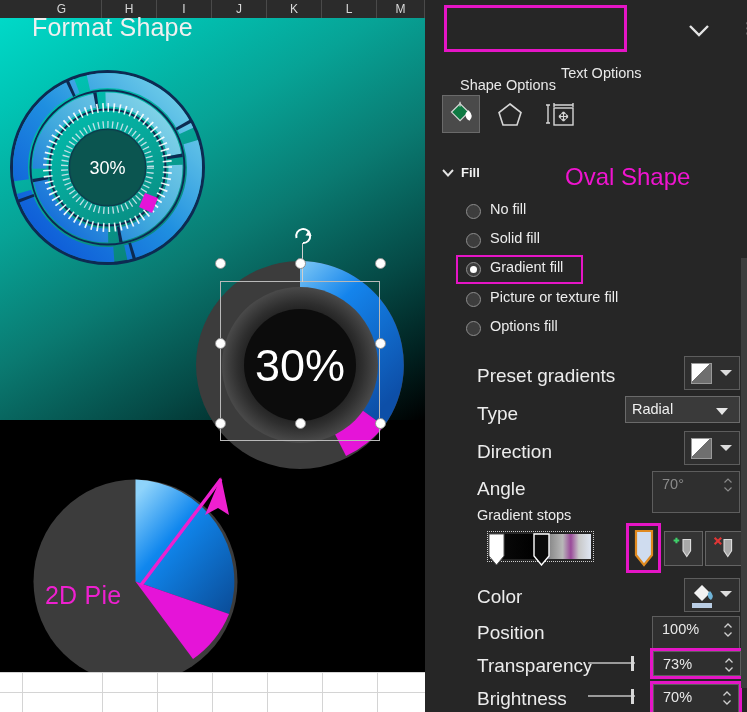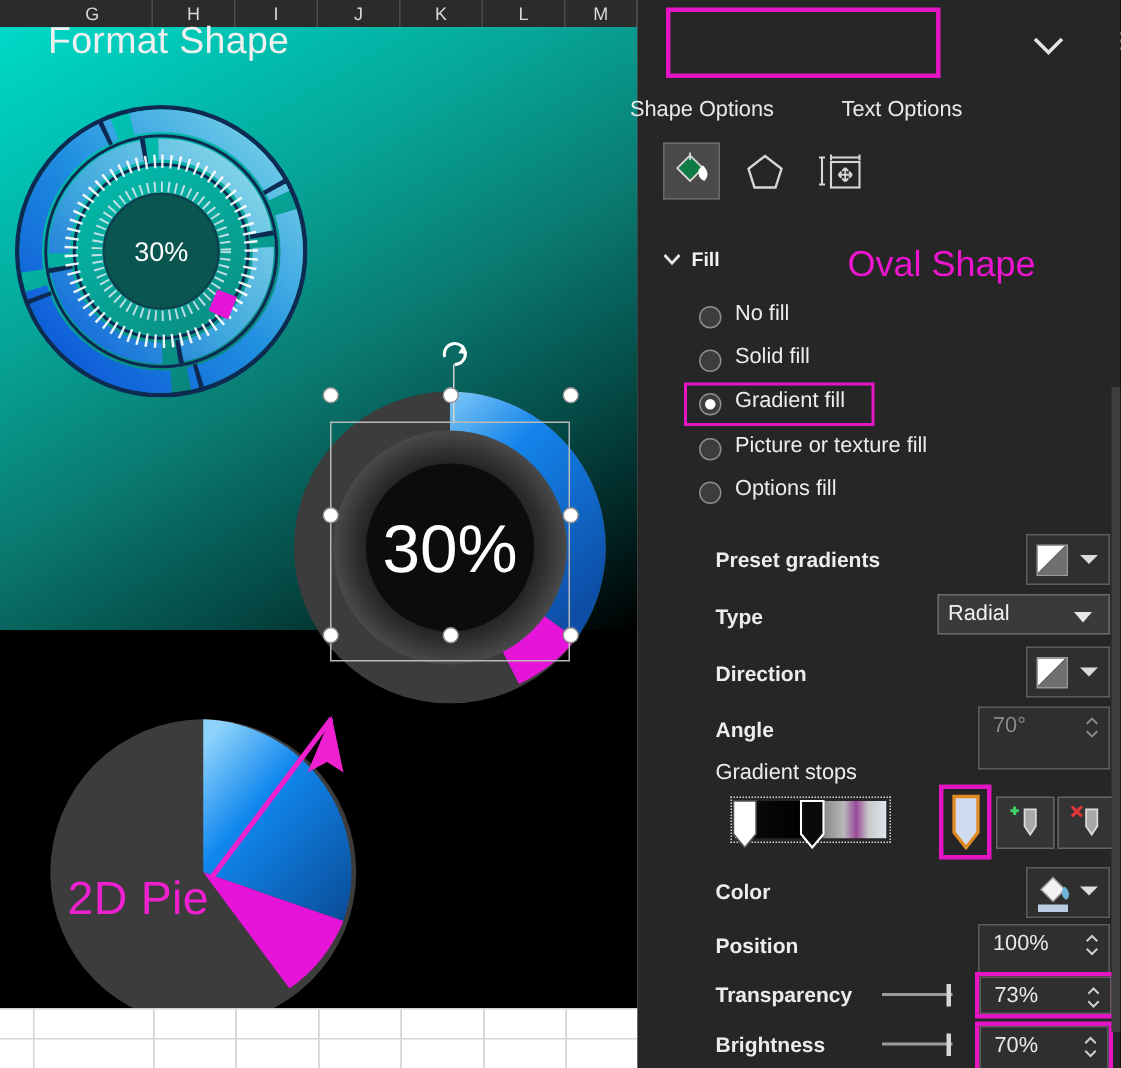--- a/index.html
+++ b/index.html
@@ -34,56 +34,56 @@
   
   #selFrame{position:absolute;left:220px;top:263px;width:160px;height:160px;
       border:1px solid #b9b9b9;box-sizing:border-box;}
   .handle{position:absolute;width:11px;height:11px;border-radius:50%;background:#ffffff;
       border:1px solid #8f8f8f;box-sizing:border-box;}
   #rotHandle{position:absolute;left:292px;top:207px;width:22px;height:22px;}
   #rotStem{position:absolute;left:302px;top:225px;width:1px;height:39px;background:#cfcfcf;}
 
   
   #pie{position:absolute;left:33px;top:461px;width:205px;height:205px;}
-  #pieLabel{position:absolute;left:45px;top:563px;color:#ee20d0;font-size:31px;
+  #pieLabel{position:absolute;left:45px;top:563px;color:#ee20d0;font-size:25px;
       font-family:"Liberation Sans",sans-serif;letter-spacing:.2px;}
   #pieArrow{position:absolute;left:135px;top:445px;width:110px;height:140px;}
 
   
   #pane{position:absolute;left:425px;top:0;width:322px;height:712px;background:#262626;
         color:#e8e8e8;font-size:14.5px;}
   #paneTitleBox{position:absolute;left:19px;top:5px;width:183px;height:47px;
         border:3px solid #e515c6;box-sizing:border-box;}
   #paneTitle{position:absolute;left:32px;top:13px;font-size:25px;color:#f0f0f0;letter-spacing:.2px;}
   #chevron{position:absolute;left:684px;top:20px;width:30px;height:20px;}
   #moreDots{position:absolute;left:740px;top:20px;color:#d0d0d0;font-size:15px;line-height:15px;}
 
   .tab{position:absolute;top:65px;font-size:14.5px;color:#e9e9e9;cursor:pointer;}
-  #tabShape{left:420px;}
+  #tabShape{left:460px;margin-top:12px;}
   #tabText{left:561px;}
 
   .iconbtn{position:absolute;top:95px;width:38px;height:38px;box-sizing:border-box;}
   #iconFill{left:442px;background:#4a4a4a;border:1px solid #6a6a6a;}
   #iconEffects{left:491px;}
   #iconSize{left:541px;}
 
   #fillHeader{position:absolute;left:461px;top:165px;font-size:13px;font-weight:bold;color:#f2f2f2;}
   #fillCaret{position:absolute;left:441px;top:168px;width:14px;height:10px;}
   #ovalAnno{position:absolute;left:565px;top:163px;color:#ef14cf;font-size:24px;}
 
   .radiorow{position:absolute;left:466px;height:22px;}
   .radio{position:absolute;left:0;top:3px;width:15px;height:15px;border-radius:50%;
      background:#3d3d3d;border:1px solid #8c8c8c;box-sizing:border-box;}
   .radio.on::after{content:"";position:absolute;left:3px;top:3px;width:7px;height:7px;
      border-radius:50%;background:#ffffff;}
   .rlabel{position:absolute;left:24px;top:0;font-size:14.5px;color:#ececec;white-space:nowrap;}
   #gradHl{position:absolute;left:456px;top:255px;width:127px;height:29px;
      border:2px solid #e515c6;box-sizing:border-box;}
 
-  .frow{position:absolute;left:477px;font-size:14px;color:#ececec;font-weight:bold;}
+  .frow{position:absolute;left:477px;font-size:19px;color:#ececec;}
   .swatchbtn{position:absolute;width:56px;height:34px;background:#2f2f2f;border:1px solid #5d5d5d;box-sizing:border-box;}
   .swatch{position:absolute;left:6px;top:6px;width:21px;height:21px;
      background:linear-gradient(135deg,#ffffff 0 47%,#6f6f6f 47% 100%);border:1px solid #9a9a9a;box-sizing:border-box;}
   .caretdn{position:absolute;right:7px;top:13px;width:0;height:0;
      border-left:6px solid transparent;border-right:6px solid transparent;border-top:6px solid #dcdcdc;}
 
   #typeSelect{position:absolute;left:625px;top:396px;width:115px;height:27px;background:#3a3a3a;
      border:1px solid #6a6a6a;box-sizing:border-box;}
   #typeVal{position:absolute;left:632px;top:401px;font-size:14.5px;color:#f0f0f0;}
   #typeCaret{position:absolute;left:716px;top:408px;width:0;height:0;

